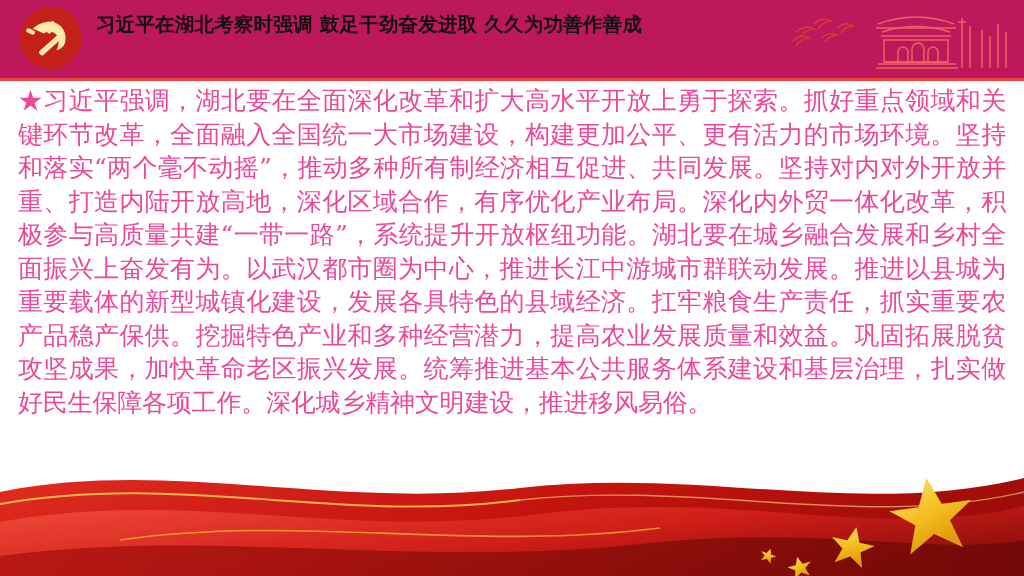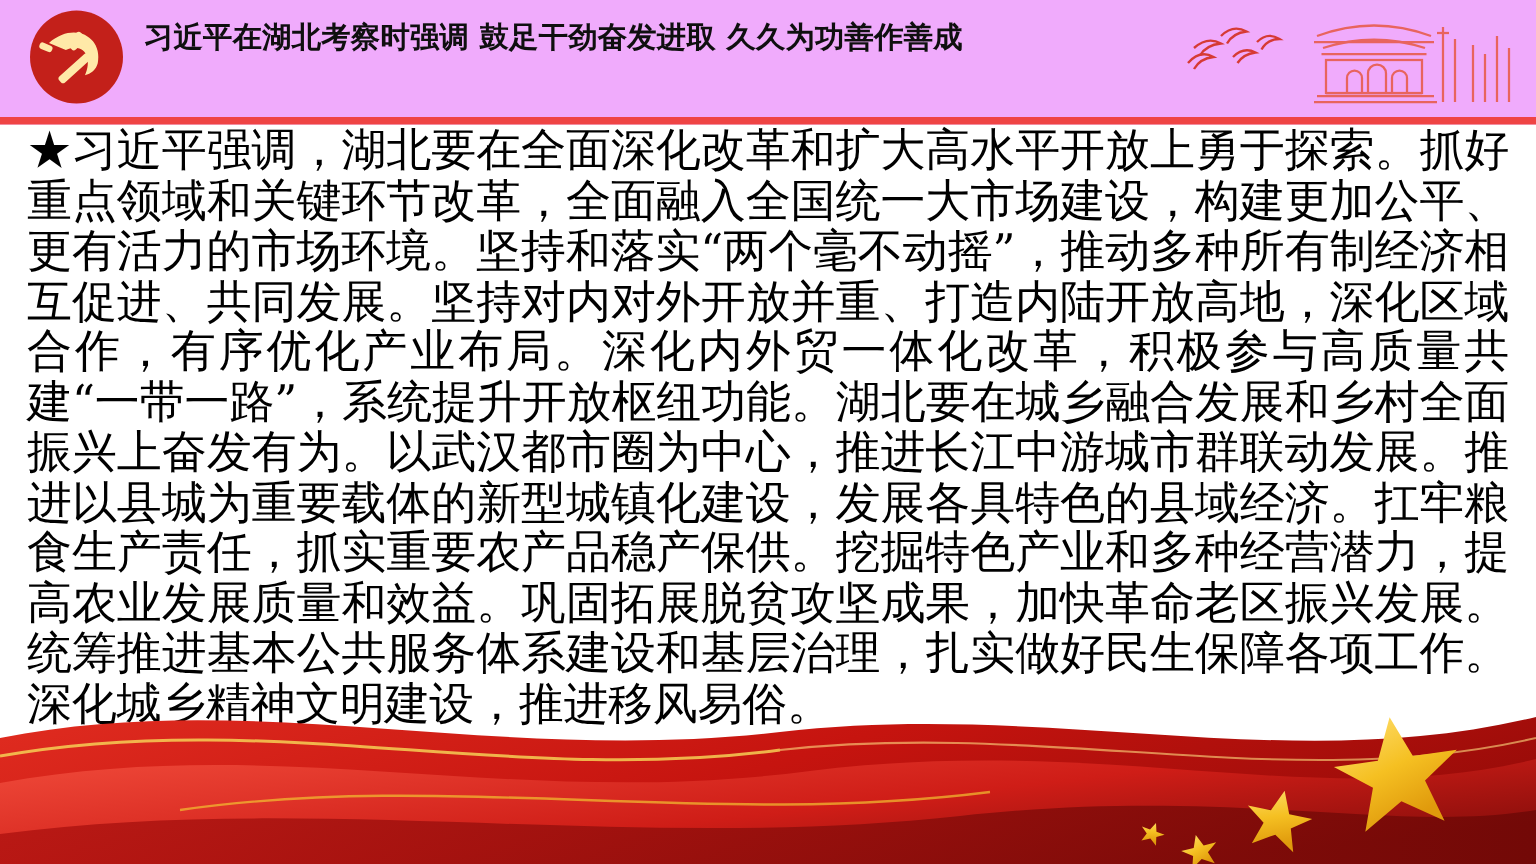--- a/index.html
+++ b/index.html
@@ -21,22 +21,22 @@
     overflow: hidden;
   }
 
   
   .header {
     position: absolute;
     left: 0;
     top: 0;
     width: 1024px;
     height: 78px;
-    background: #f0abfc;
-    border-bottom: 5px solid #ef4444;
+    background: #be185d;
+    border-bottom: 3px solid #ef4444;
   }
   .header-emblem {
     position: absolute;
     left: 14px;
     top: 6px;
     width: 74px;
     height: 64px;
   }
   .header-titles {
     position: absolute;
@@ -64,23 +64,23 @@
   
   .content {
     position: absolute;
     left: 18px;
     top: 84px;
     width: 988px;
     height: 372px;
   }
   .body-text {
     font-family: "DejaVu Serif", "Liberation Serif", serif;
-    font-size: 30px;
+    font-size: 25px;
     line-height: 33.5px;
-    color: #000000;
+    color: #ec4899;
     text-align: justify;
     text-justify: inter-ideograph;
     letter-spacing: -0.2px;
     margin: 0;
   }
 
   
   .footer {
     position: absolute;
     left: 0;

